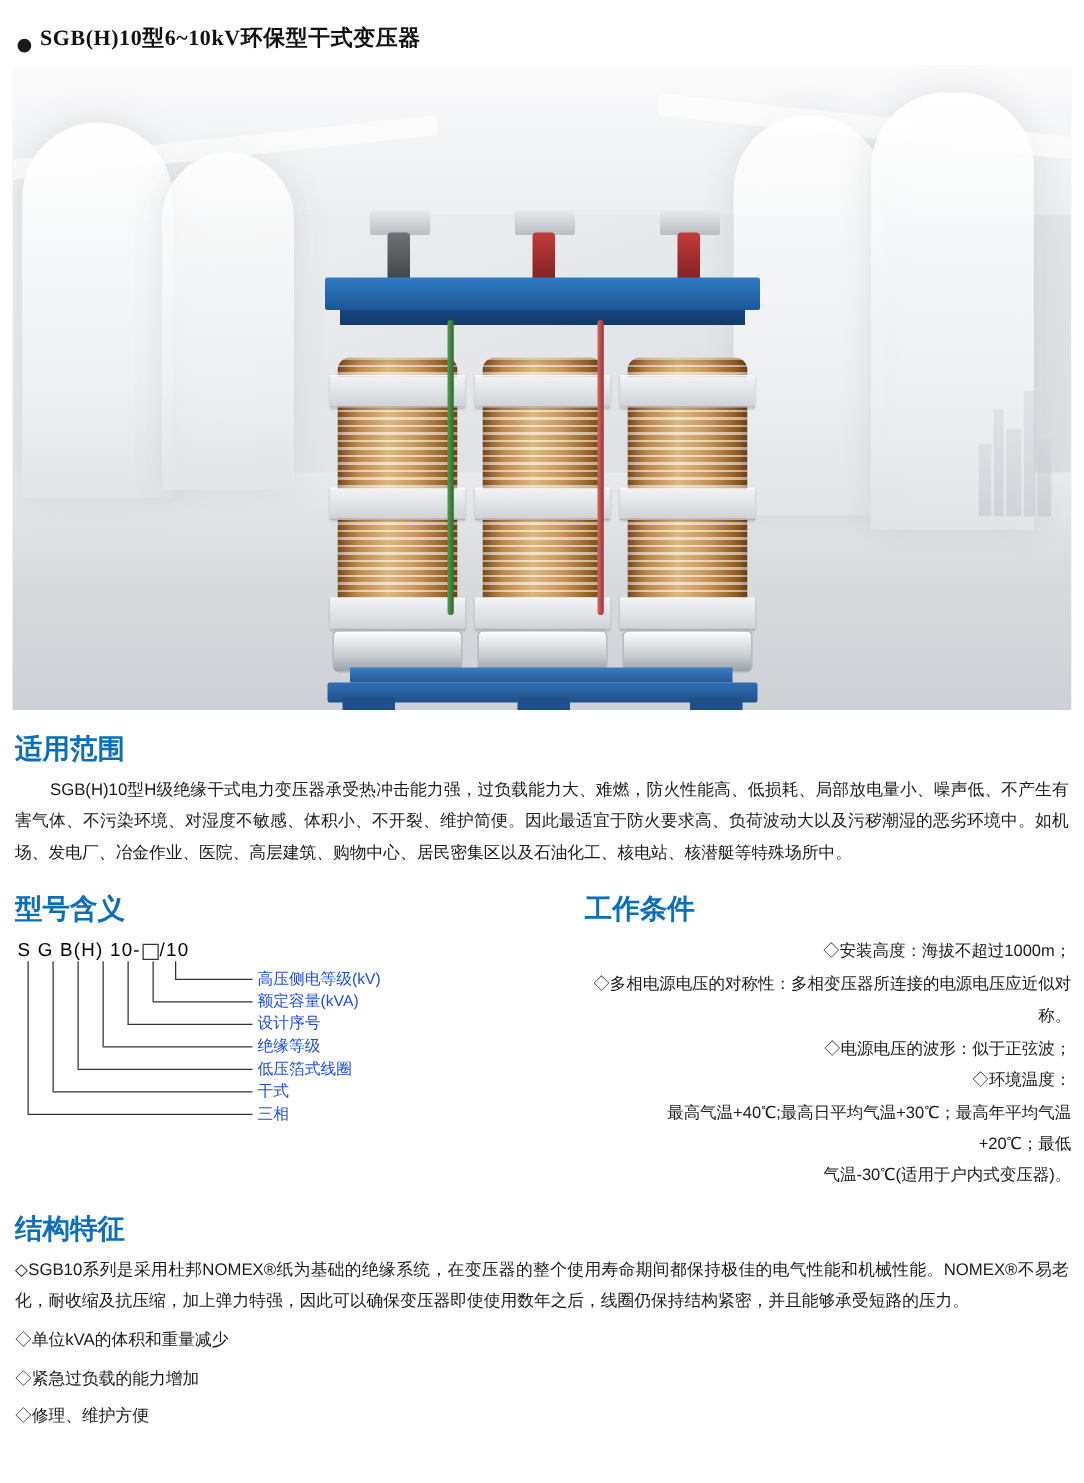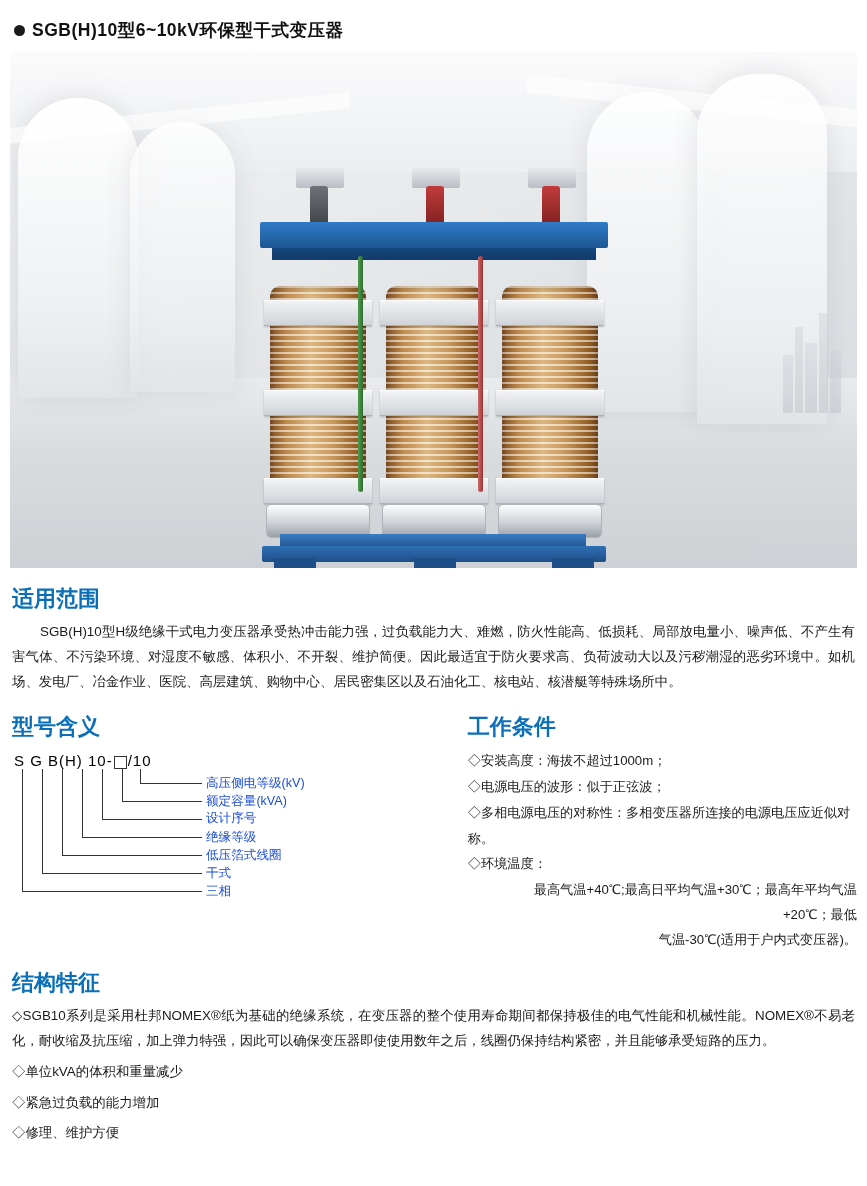--- a/index.html
+++ b/index.html
@@ -12,22 +12,23 @@
     min-height: 1186px;
     font-family: "Liberation Sans", sans-serif;
     color: #000;
     position: relative;
   }
   .page { width: 867px; padding: 0 10px; position: relative; }
 
   
   .title-row {
     display: flex;
-    align-items: center;
+    align-items: flex-end;
     padding: 18px 0 10px 4px;
+    font-family: Liberation Serif, serif;
   }
   .title-bullet {
     width: 11px; height: 11px; border-radius: 50%;
     background: #1a1a1a;
     margin-right: 7px;
     flex: 0 0 auto;
   }
   .title-text {
     font-size: 17.5px;
     font-weight: bold;
@@ -190,20 +191,21 @@
   .diagram .lbl {
     position: absolute; left: 190px; white-space: nowrap; color: #1d4ed8;
   }
 
   
   .cond-item {
     font-size: 13.2px;
     line-height: 1.95;
     color: #1a1a1a;
     margin-left: 2px;
+    text-align: right;
   }
   .cond-sub {
     font-size: 13.2px;
     line-height: 1.9;
     margin-left: 22px;
     color: #1a1a1a;
     text-align: right;
   }
 
   
@@ -323,22 +325,22 @@
         <div class="lbl" style="top:60px">绝缘等级</div>
         <div class="lbl" style="top:78px">低压箔式线圈</div>
         <div class="lbl" style="top:96px">干式</div>
         <div class="lbl" style="top:114px">三相</div>
       </div>
     </div>
 
     <div class="col-right">
       <h2 class="sec">工作条件</h2>
       <div class="cond-item">◇安装高度：海拔不超过1000m；</div>
+      <div class="cond-item">◇多相电源电压的对称性：多相变压器所连接的电源电压应近似对称。</div>
       <div class="cond-item">◇电源电压的波形：似于正弦波；</div>
-      <div class="cond-item">◇多相电源电压的对称性：多相变压器所连接的电源电压应近似对称。</div>
       <div class="cond-item">◇环境温度：</div>
       <div class="cond-sub">最高气温+40℃;最高日平均气温+30℃；最高年平均气温+20℃；最低</div>
       <div class="cond-sub">气温-30℃(适用于户内式变压器)。</div>
     </div>
   </div>
 
   <h2 class="sec">结构特征</h2>
   <p class="feat">◇SGB10系列是采用杜邦NOMEX®纸为基础的绝缘系统，在变压器的整个使用寿命期间都保持极佳的电气性能和机械性能。NOMEX®不易老化，耐收缩及抗压缩，加上弹力特强，因此可以确保变压器即使使用数年之后，线圈仍保持结构紧密，并且能够承受短路的压力。</p>
   <p class="feat">◇单位kVA的体积和重量减少</p>
   <p class="feat">◇紧急过负载的能力增加</p>

